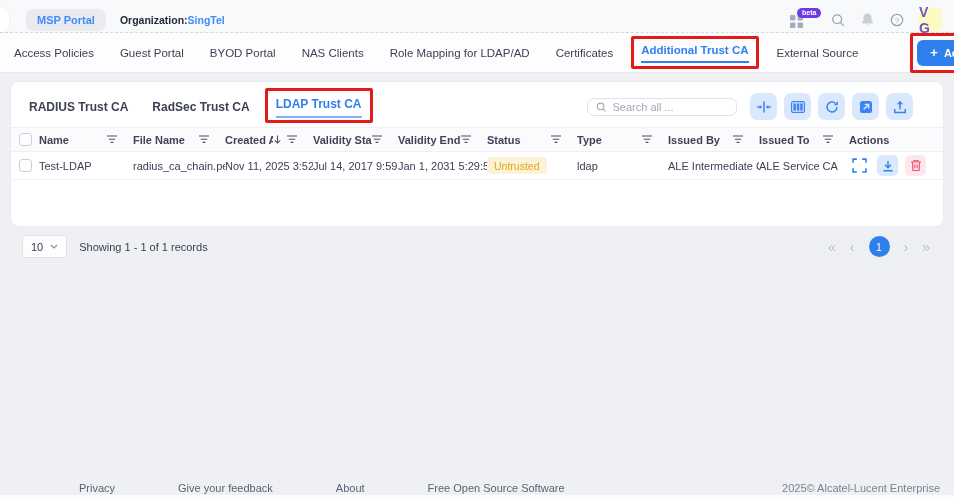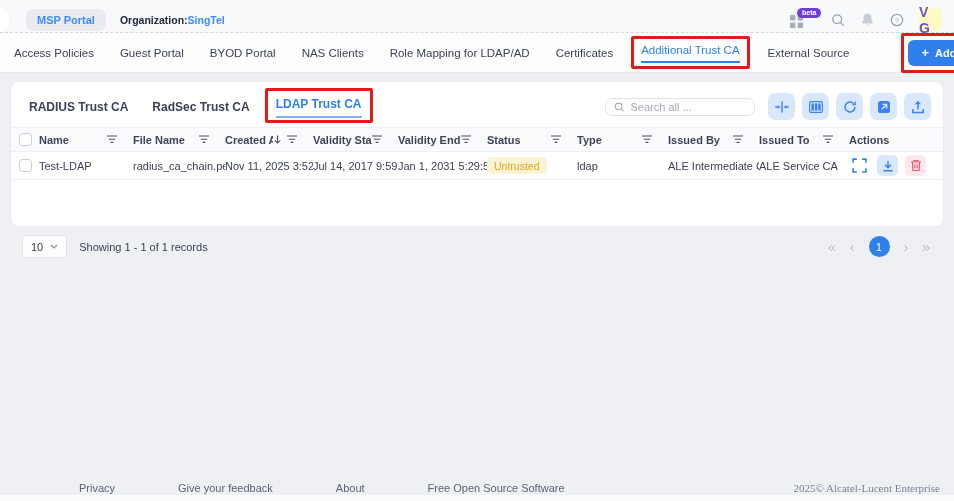--- a/index.html
+++ b/index.html
@@ -51,39 +51,39 @@
   
   .navbar {
     height:40px; background:#fdfdfe;
     border-bottom:1px solid #e7e9ee;
     display:flex; align-items:center;
     padding:0 14px; gap:26px;
   }
   .nav-tab { font-size:11.5px; color:#3c4254; white-space:nowrap; cursor:pointer; }
   .nav-tab.active { color:#2f80ed; border-bottom:2px solid #2f80ed; padding-bottom:5px; }
   .annotation-red { border:3px solid #e11a1a; border-radius:2px; display:inline-flex; }
-  .annotation-tab { padding:5px 7px 3px; margin:0 -8px; }
+  .annotation-tab { padding:5px 7px 3px; margin:0 -8px;font-weight:bold; }
   .navbar .spacer { flex:1; }
   .annotation-btn { padding:4px; margin-right:-4px; }
   .add-btn {
     background:#2f80ed; color:#fff; border:none;
     font-family:inherit; font-size:11px; font-weight:bold;
     padding:7px 13px; border-radius:6px; cursor:pointer;
     display:flex; align-items:center; gap:6px; white-space:nowrap;
   }
   .add-btn .plus { font-size:13px; font-weight:bold; line-height:0; }
   
   .content { padding:8px 10px 0; }
   .card {
     background:#fff; border:1px solid #e9ebef; border-radius:9px;
     overflow:hidden;
   }
   .card-top {
     display:flex; align-items:center; justify-content:space-between;
-    padding:11px 12px 7px 18px;
+    padding:11px 30px 7px 18px;
     gap:8px;
   }
   .subtabs { display:flex; align-items:center; gap:24px; }
   .subtab { font-size:12px; font-weight:bold; color:#3c4254; white-space:nowrap; cursor:pointer; }
   .subtab.active { color:#2f80ed; border-bottom:2px solid #7eb2f5; padding-bottom:5px; }
   .annotation-subtab { padding:6px 8px 2px; margin:-6px -9px -4px; }
   .card-tools { display:flex; align-items:center; gap:7px; }
   .search-box {
     display:flex; align-items:center; gap:6px;
     border:1px solid #dfe2e9; border-radius:7px;
@@ -148,21 +148,21 @@
     background:#2f80ed; color:#fff; font-size:10.5px;
     display:flex; align-items:center; justify-content:center; cursor:pointer;
   }
   
   .footer {
     position:absolute; left:0; right:0; bottom:7px;
     display:flex; align-items:center;
     padding:0 14px 0 38px; gap:22px;
   }
   .footer-link { font-size:11px; color:#5d6274; white-space:nowrap; cursor:pointer;padding-left:41px; }
-  .copyright { margin-left:auto; font-size:11px; color:#7c8294;font-family:Liberation Serif, serif; }
+  .copyright { margin-left:auto; font-size:11px; color:#7c8294; }
   .bottom-strip {
     position:absolute; left:0; right:0; bottom:0; height:6px; background:#fbfcfd;
   }
 </style>
 </head>
 <body>
 
 <div class="topbar">
   <div class="sidebar-handle"></div>
   <div class="portal-badge">MSP Portal</div>

